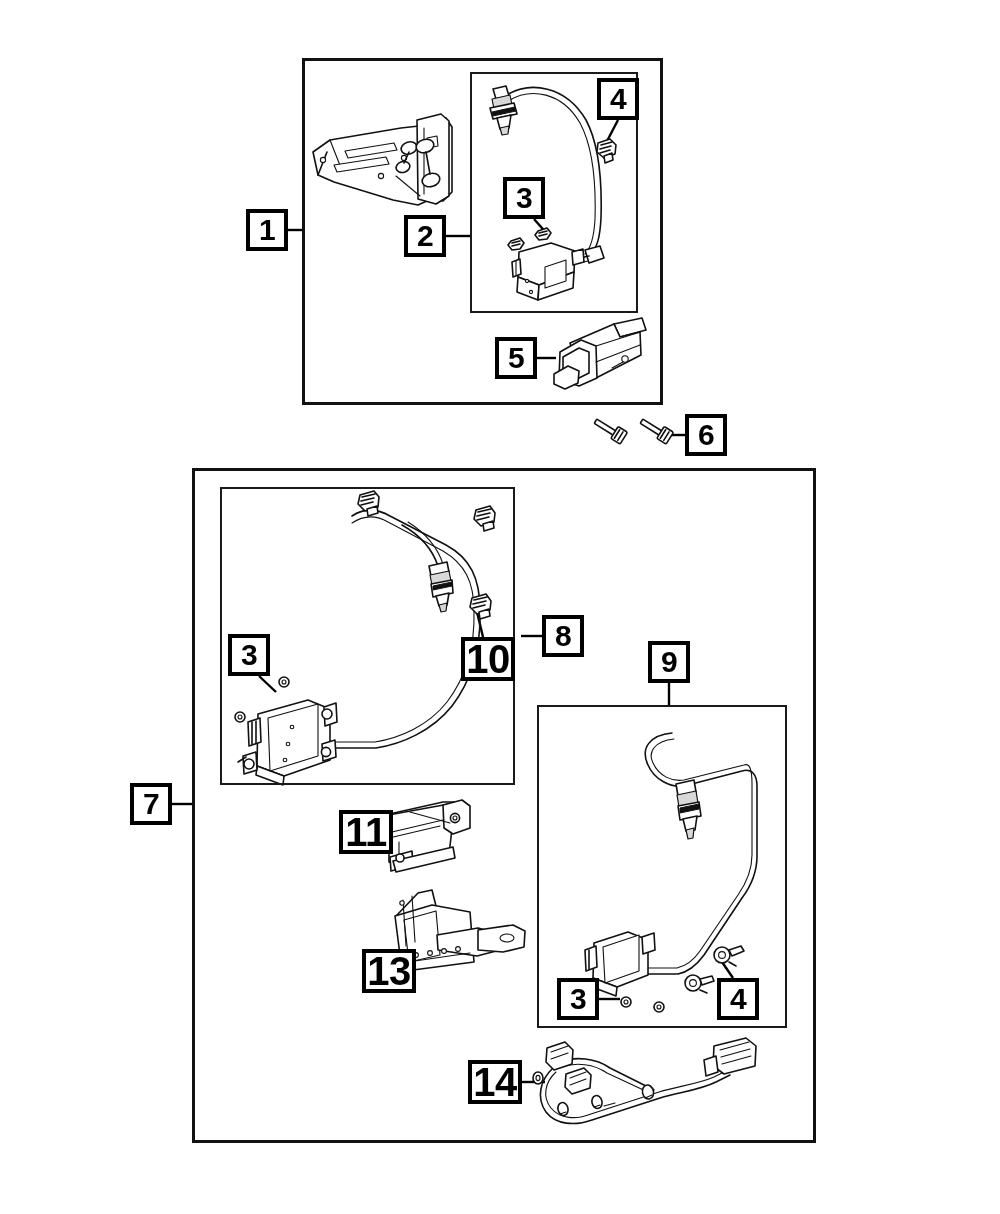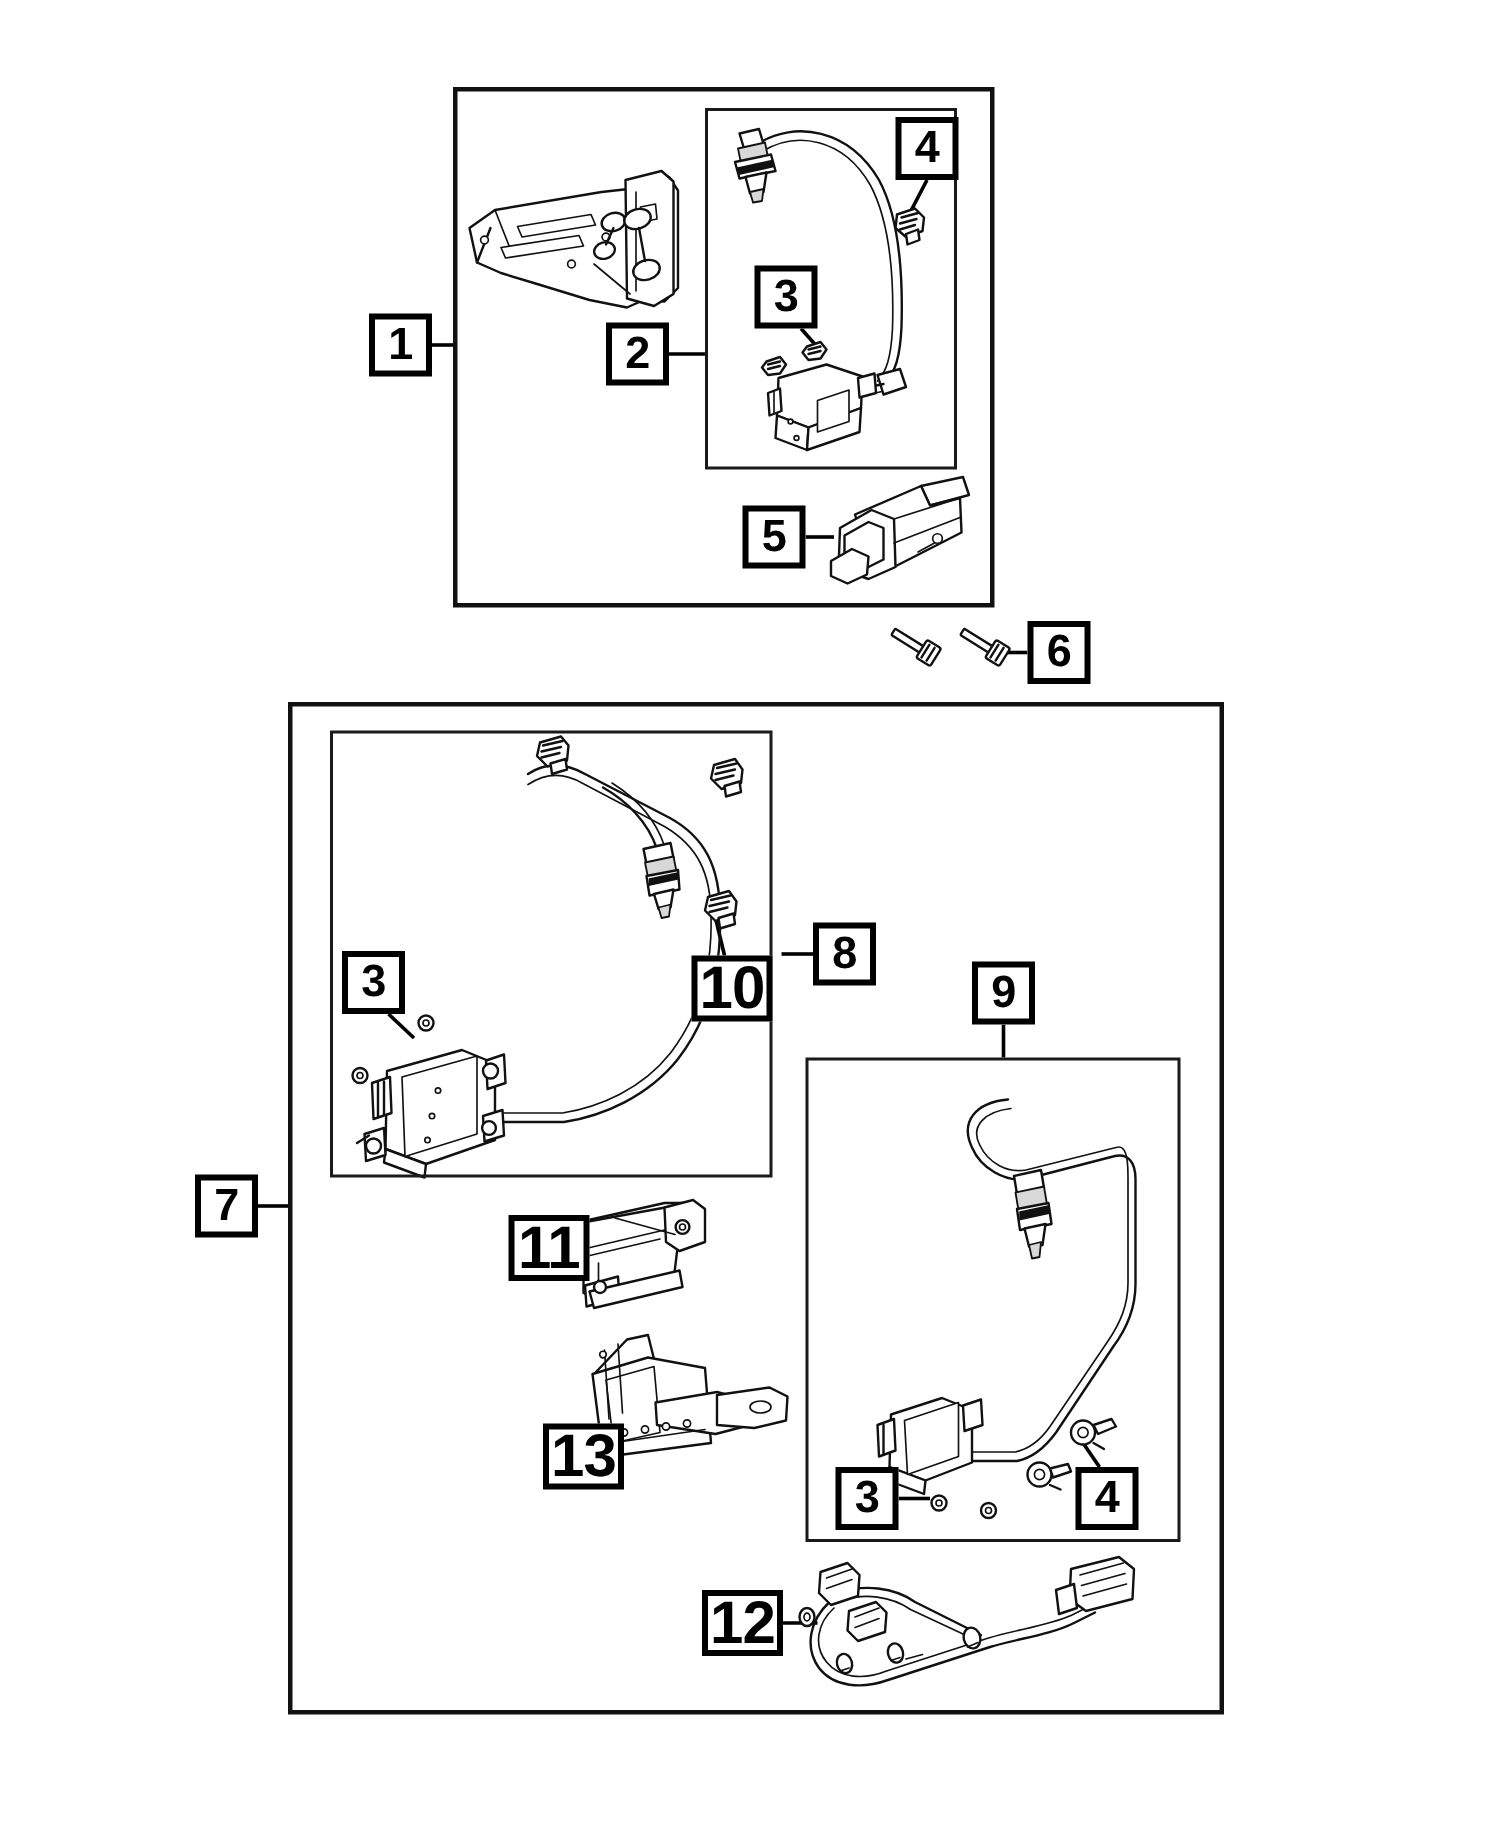--- a/index.html
+++ b/index.html
@@ -376,21 +376,21 @@
   <div class="callout w1" style="left:648px;top:641px;">
       <span>9</span>
     </div>
   <div class="callout w2" style="left:461px;top:637px;">
       <span>10</span>
     </div>
   <div class="callout w2" style="left:315px;top:810px;margin-left:24px;">
       <span>11</span>
     </div>
   <div class="callout w2" style="left:468px;top:1060px;">
-      <span>12</span>
+      <span>14</span>
     </div>
   <div class="callout w2" style="left:362px;top:905px;margin-top:44px;">
       <span>13</span>
     </div>
   <div class="callout w1" style="left:228px;top:634px;">
       <span>3</span>
     </div>
   <div class="callout w1" style="left:557px;top:978px;">
       <span>3</span>
     </div>

